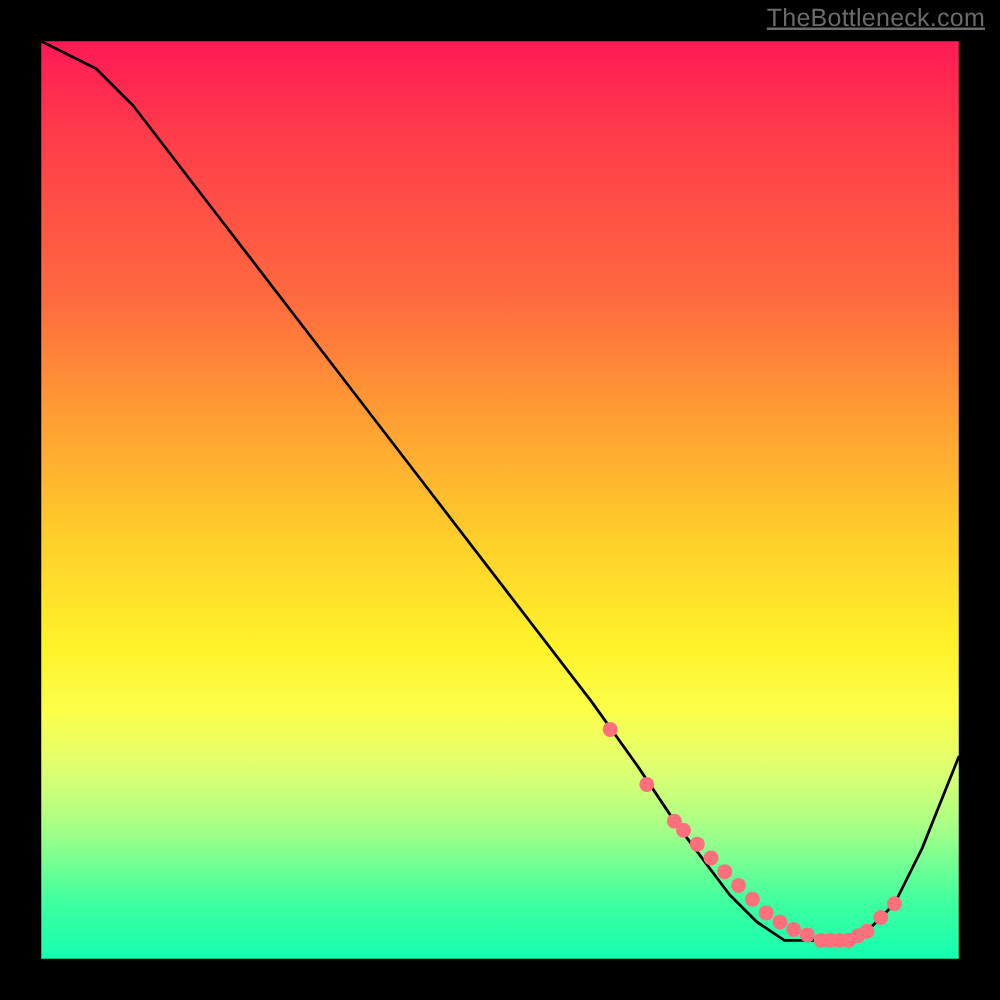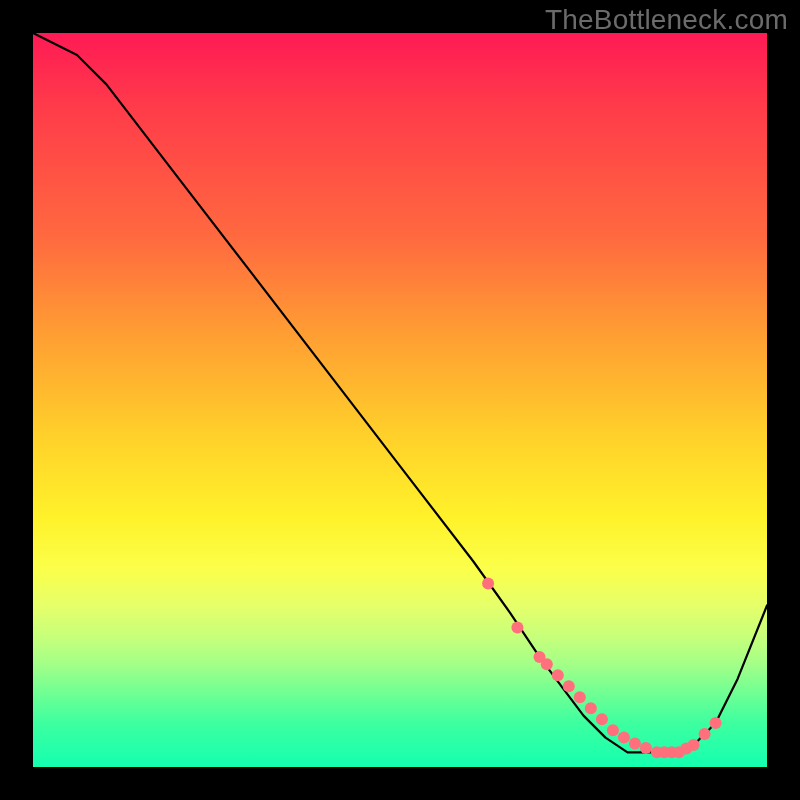--- a/index.html
+++ b/index.html
@@ -15,24 +15,25 @@
     position: relative;
     width: 800px;
     height: 800px;
     background: #000;
   }
   .watermark {
     position: absolute;
     top: 4px;
     right: 12px;
     color: #6b6b6b;
-    font-size: 28px;
+    font-size: 20px;
     font-weight: 500;
     letter-spacing: 0.2px;
     z-index: 10;
+    text-decoration: underline;
   }
   .plot-area {
     position: absolute;
     left: 33px;
     top: 33px;
     width: 734px;
     height: 734px;
     
     background: linear-gradient(
       to bottom,

